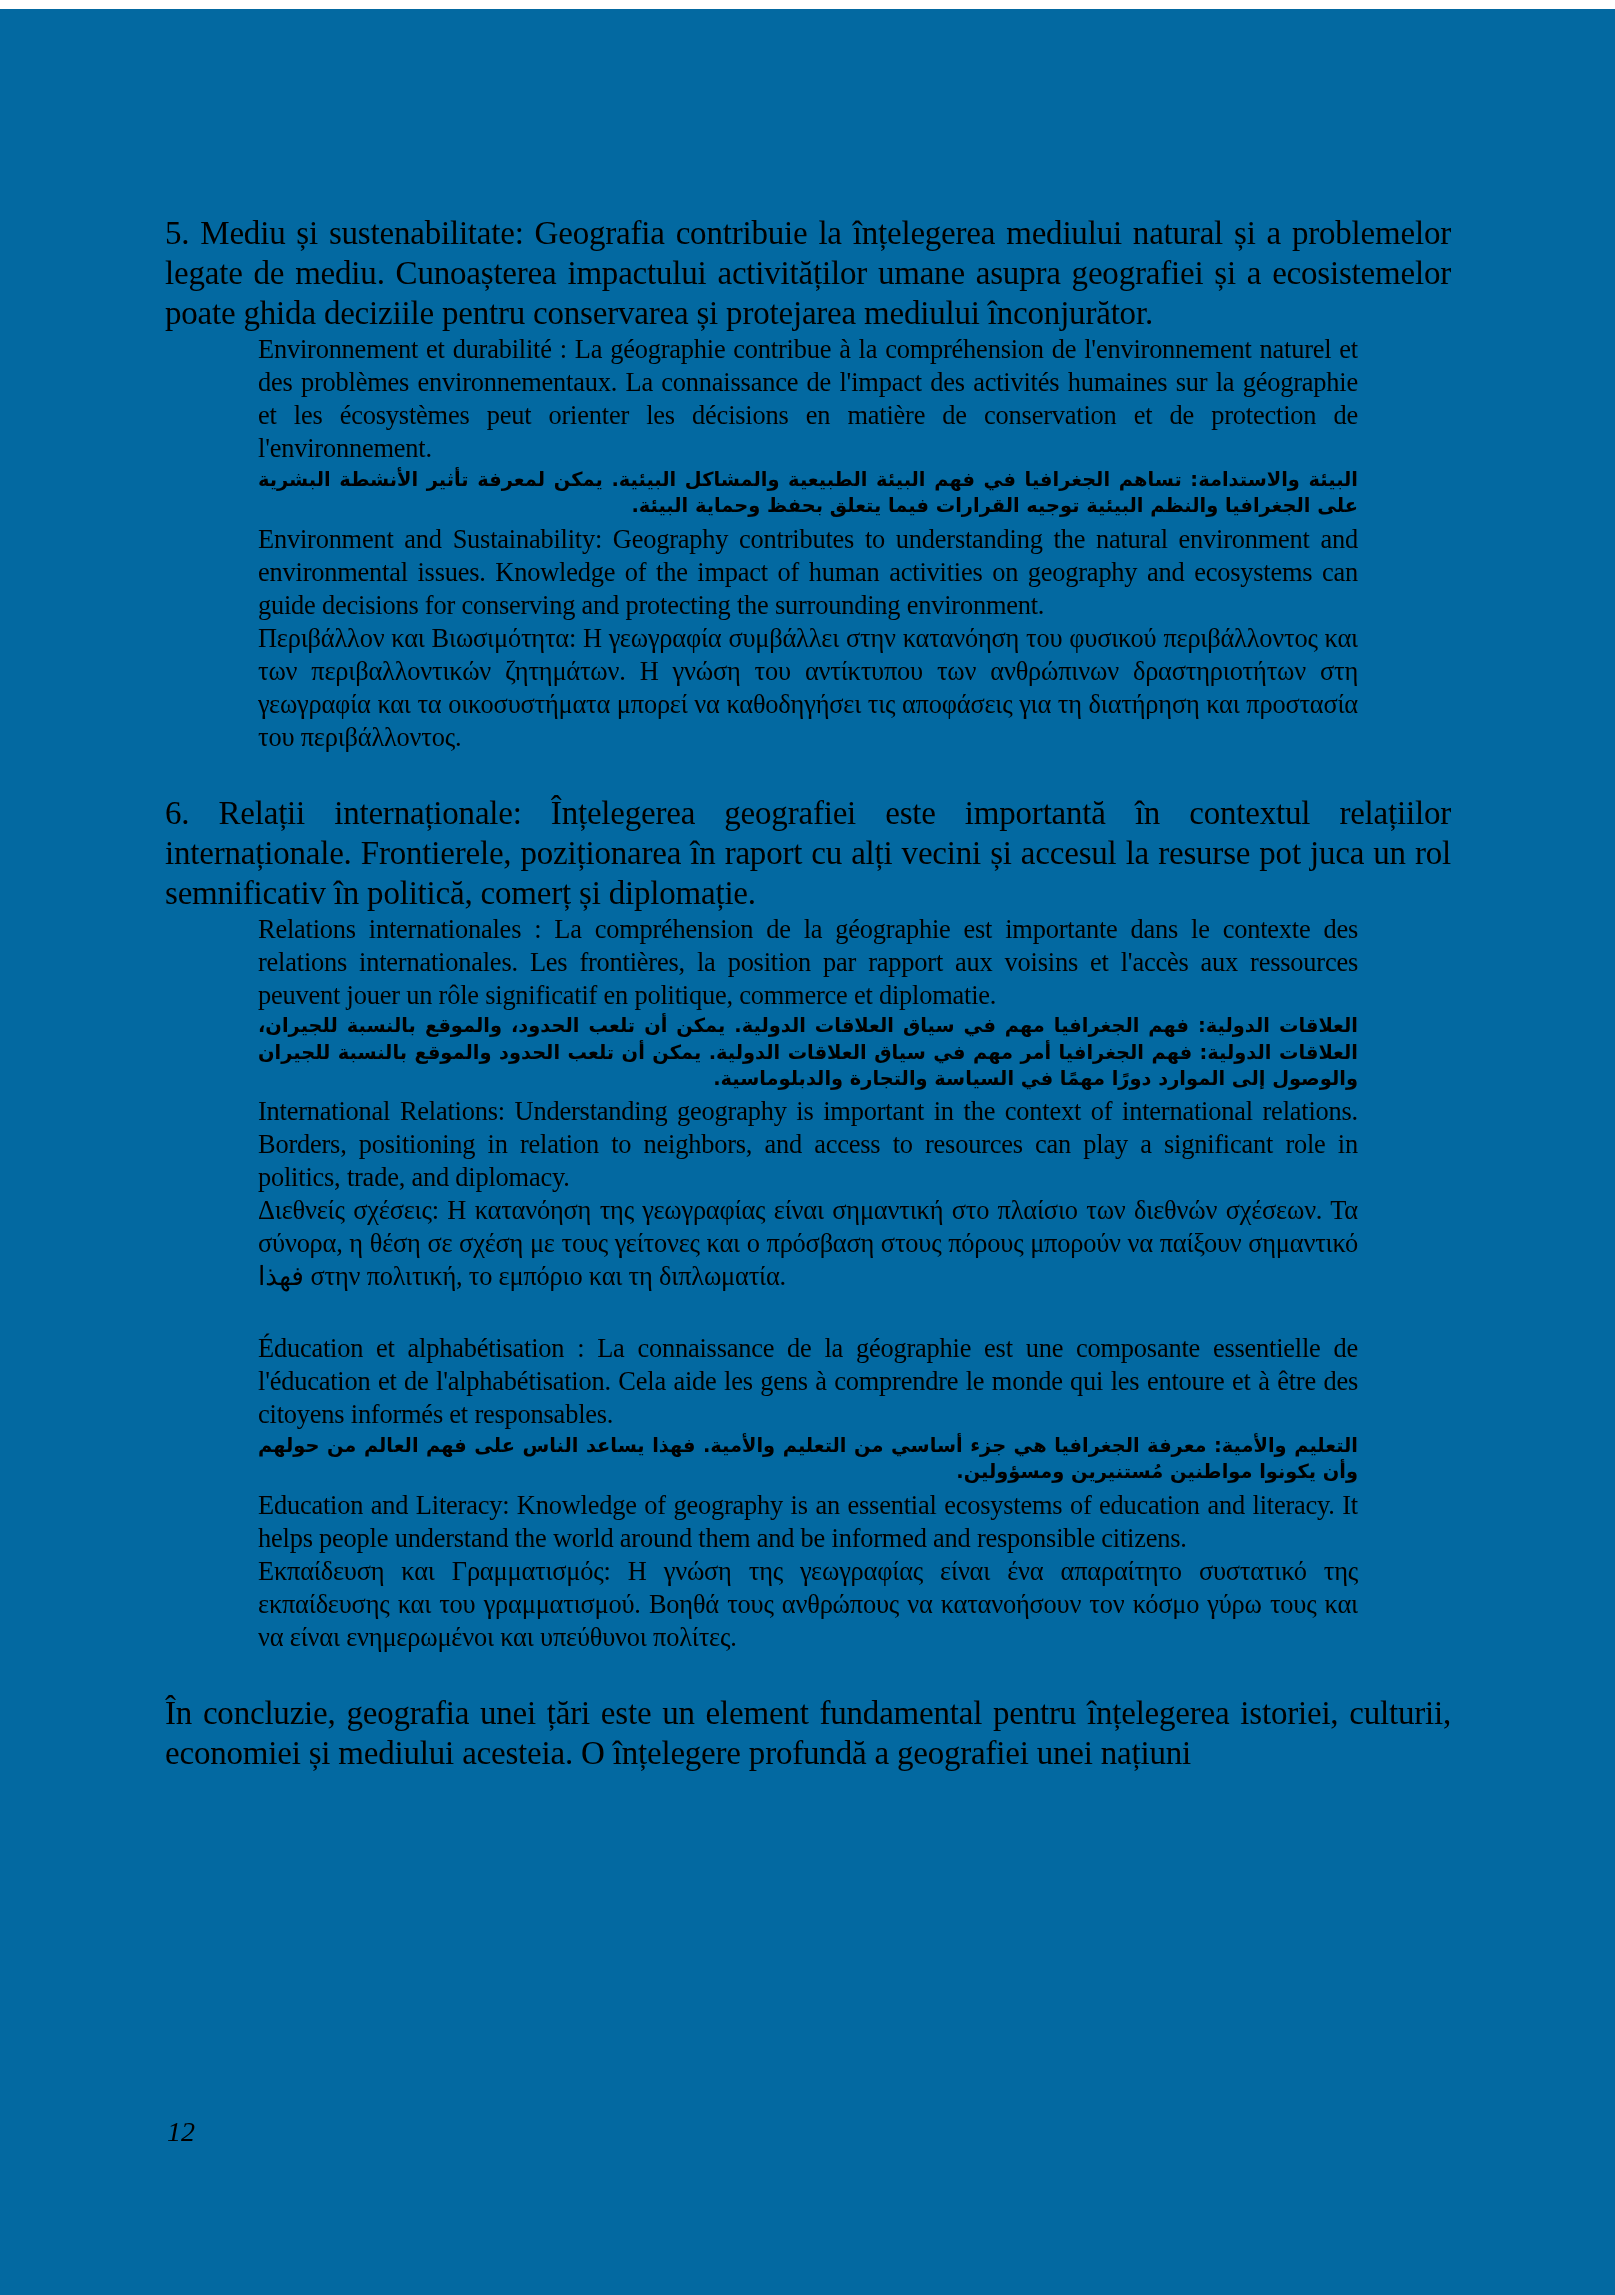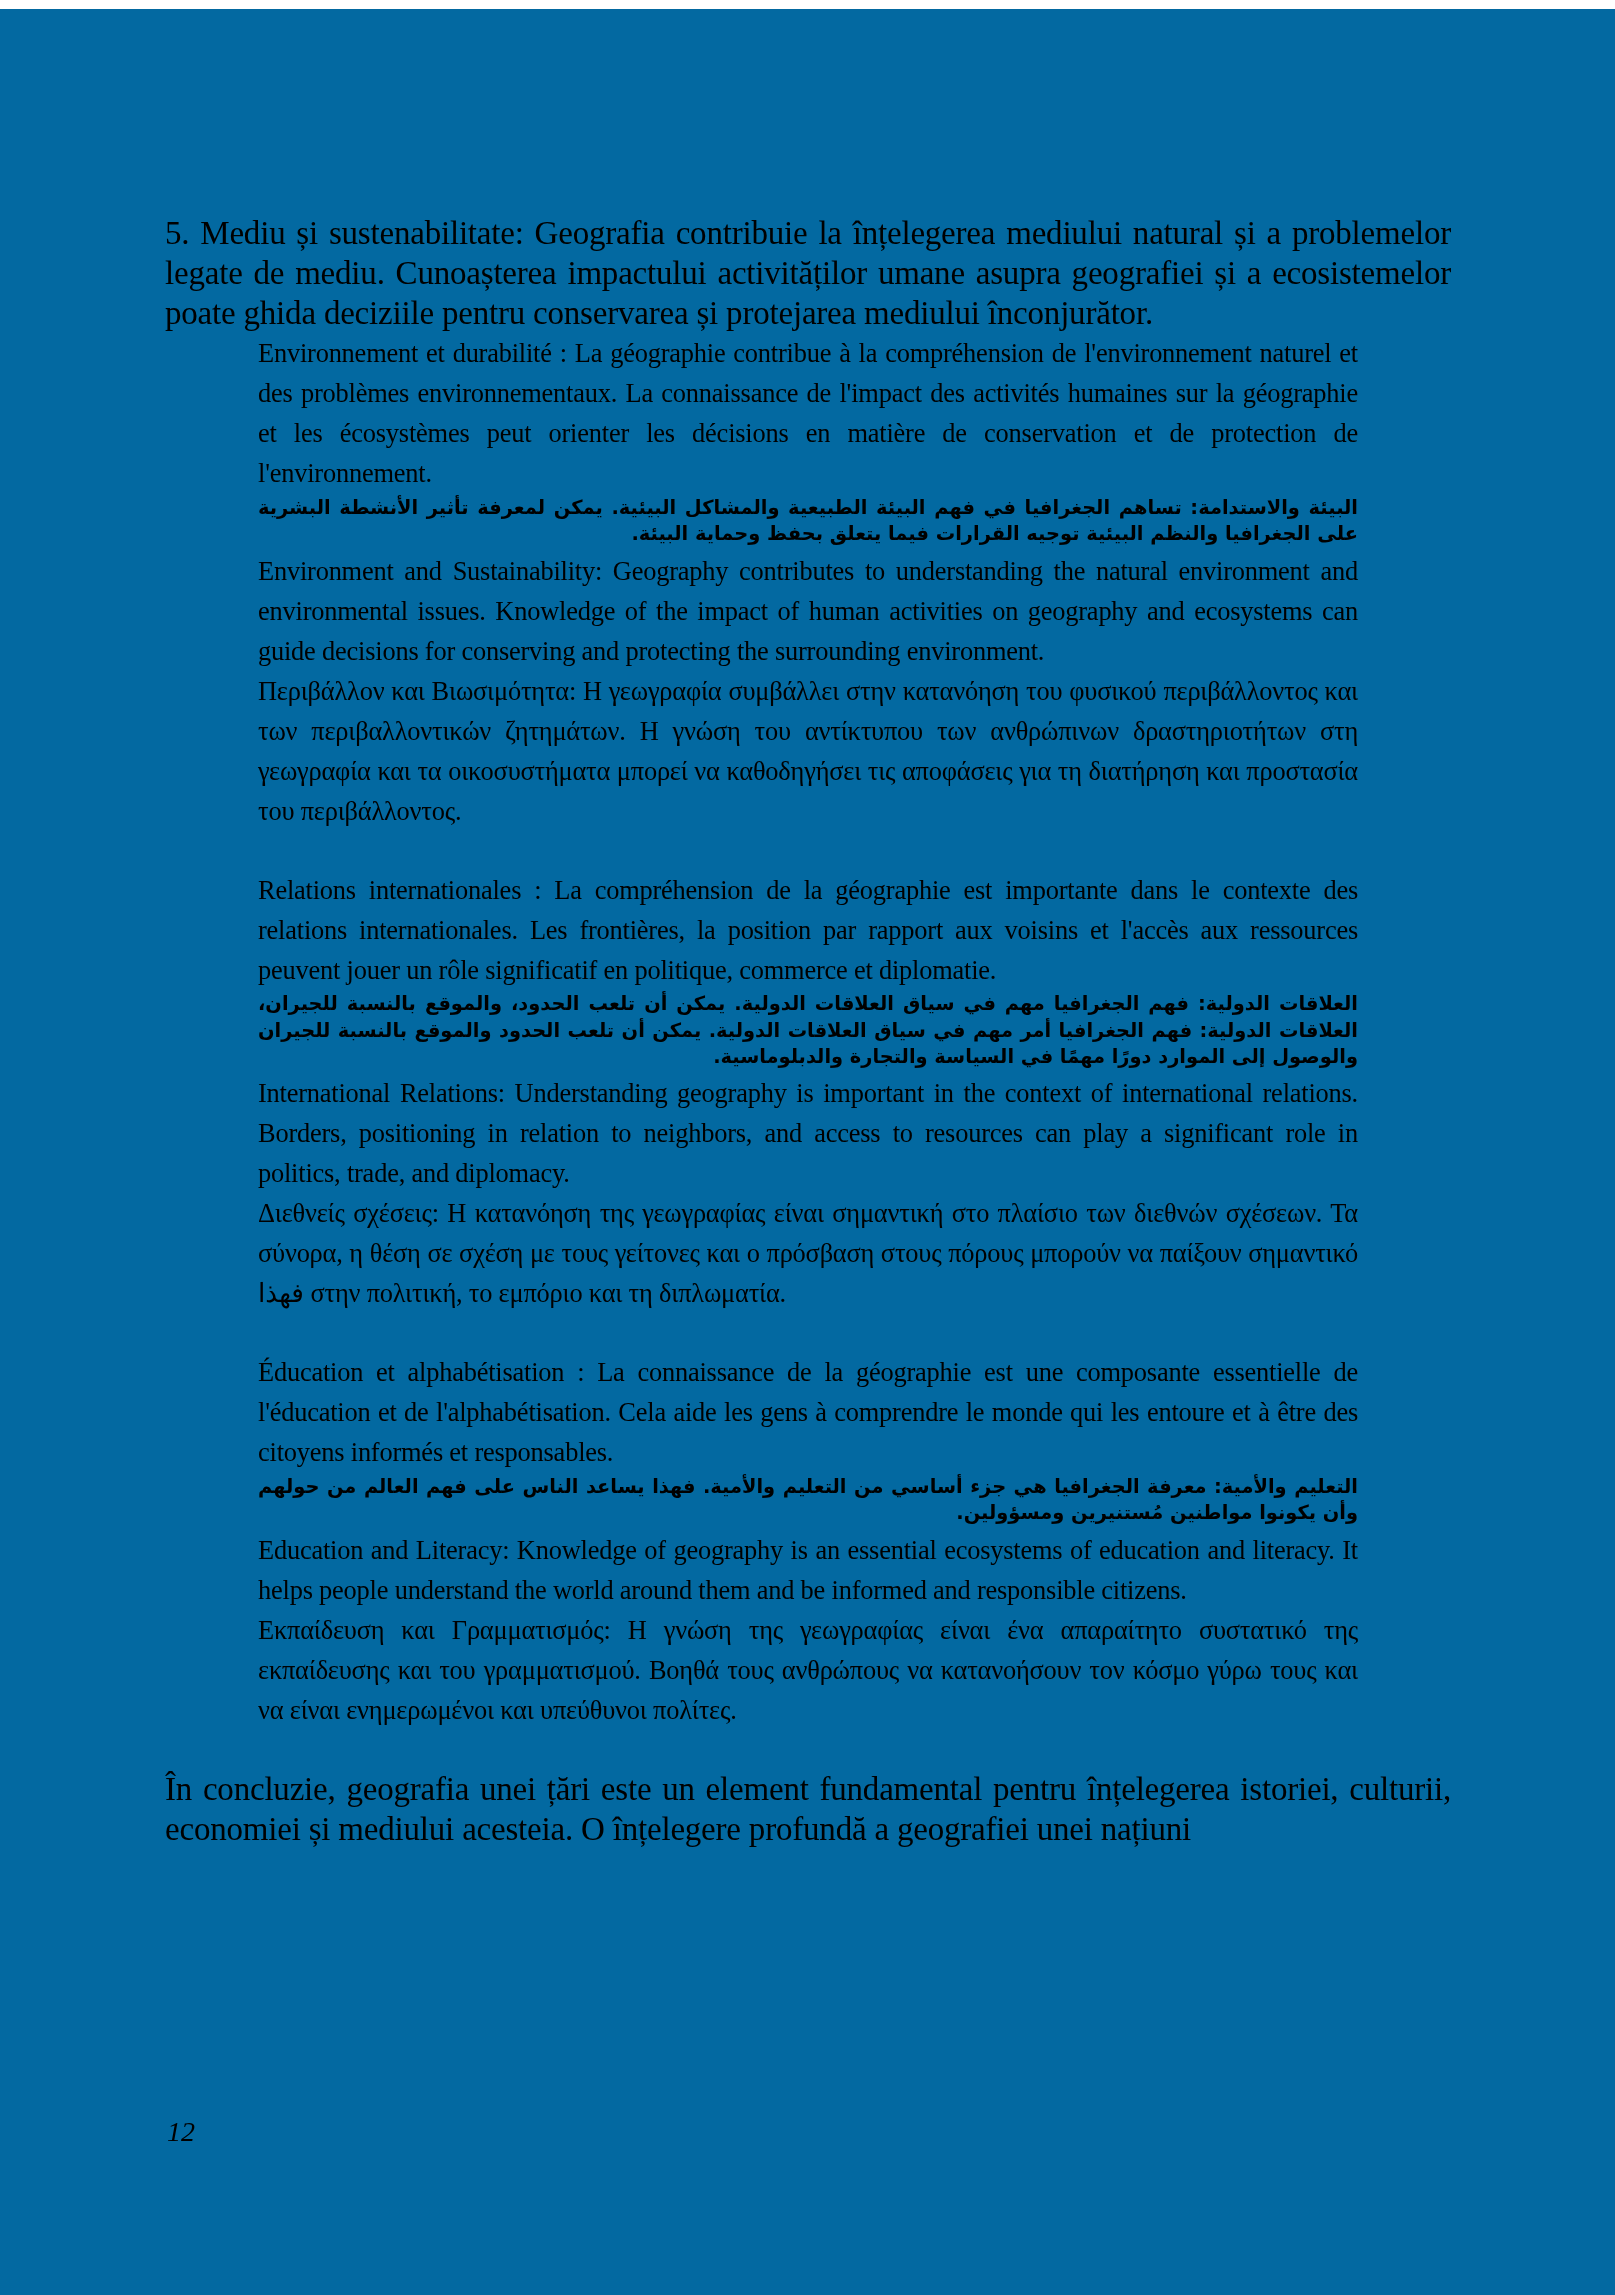--- a/index.html
+++ b/index.html
@@ -8,21 +8,21 @@
   .content { position: absolute; left: 165px; top: 204px; width: 1286px; }
   .section { margin: 0 0 39px 0; }
   .main-para {
     font-family: "Liberation Serif", serif;
     font-size: 33px; line-height: 40px;
     text-align: justify; margin: 0; letter-spacing: -0.2px;
   }
   .sub { margin-left: 93px; width: 1100px; }
   .sub-para {
     font-family: "Liberation Serif", serif;
-    font-size: 26.4px; line-height: 40px;
+    font-size: 26.4px; line-height: 33px;
     text-align: justify; margin: 0; letter-spacing: -0.2px;
   }
   .ar-para {
     font-family: "DejaVu Sans", sans-serif;
     font-weight: bold;
     font-size: 19.4px; line-height: 26.4px;
     direction: rtl; text-align: justify; margin: 1.6px 0 3.1px 0;
   }
   .page-number {
     position: absolute; left: 167px; top: 2107px;
@@ -39,20 +39,21 @@
       <p class="main-para">5. Mediu și sustenabilitate: Geografia contribuie la înțelegerea mediului natural și a problemelor legate de mediu. Cunoașterea impactului activităților umane asupra geografiei și a ecosistemelor poate ghida deciziile pentru conservarea și protejarea mediului înconjurător.</p>
       <div class="sub">
         <p class="sub-para">Environnement et durabilité : La géographie contribue à la compréhension de l'environnement naturel et des problèmes environnementaux. La connaissance de l'impact des activités humaines sur la géographie et les écosystèmes peut orienter les décisions en matière de conservation et de protection de l'environnement.</p>
         <p class="ar-para" lang="ar">البيئة والاستدامة: تساهم الجغرافيا في فهم البيئة الطبيعية والمشاكل البيئية. يمكن لمعرفة تأثير الأنشطة البشرية على الجغرافيا والنظم البيئية توجيه القرارات فيما يتعلق بحفظ وحماية البيئة.</p>
         <p class="sub-para">Environment and Sustainability: Geography contributes to understanding the natural environment and environmental issues. Knowledge of the impact of human activities on geography and ecosystems can guide decisions for conserving and protecting the surrounding environment.</p>
         <p class="sub-para">Περιβάλλον και Βιωσιμότητα: Η γεωγραφία συμβάλλει στην κατανόηση του φυσικού περιβάλλοντος και των περιβαλλοντικών ζητημάτων. Η γνώση του αντίκτυπου των ανθρώπινων δραστηριοτήτων στη γεωγραφία και τα οικοσυστήματα μπορεί να καθοδηγήσει τις αποφάσεις για τη διατήρηση και προστασία του περιβάλλοντος.</p>
       </div>
     </div>
 
     <div class="section">
+      <p class="main-para">6. Relații internaționale: Înțelegerea geografiei este importantă în contextul relațiilor internaționale. Frontierele, poziționarea în raport cu alți vecini și accesul la resurse pot juca un rol semnificativ în politică, comerț și diplomație.</p>
       <div class="sub">
         <p class="sub-para">Relations internationales : La compréhension de la géographie est importante dans le contexte des relations internationales. Les frontières, la position par rapport aux voisins et l'accès aux ressources peuvent jouer un rôle significatif en politique, commerce et diplomatie.</p>
         <p class="ar-para" lang="ar">العلاقات الدولية: فهم الجغرافيا مهم في سياق العلاقات الدولية. يمكن أن تلعب الحدود، والموقع بالنسبة للجيران، العلاقات الدولية: فهم الجغرافيا أمر مهم في سياق العلاقات الدولية. يمكن أن تلعب الحدود والموقع بالنسبة للجيران والوصول إلى الموارد دورًا مهمًا في السياسة والتجارة والدبلوماسية.</p>
         <p class="sub-para">International Relations: Understanding geography is important in the context of international relations. Borders, positioning in relation to neighbors, and access to resources can play a significant role in politics, trade, and diplomacy.</p>
         <p class="sub-para">Διεθνείς σχέσεις: Η κατανόηση της γεωγραφίας είναι σημαντική στο πλαίσιο των διεθνών σχέσεων. Τα σύνορα, η θέση σε σχέση με τους γείτονες και ο πρόσβαση στους πόρους μπορούν να παίξουν σημαντικό فهذا στην πολιτική, το εμπόριο και τη διπλωματία.</p>
       </div>
     </div>
 
     <div class="section">
       <div class="sub">

